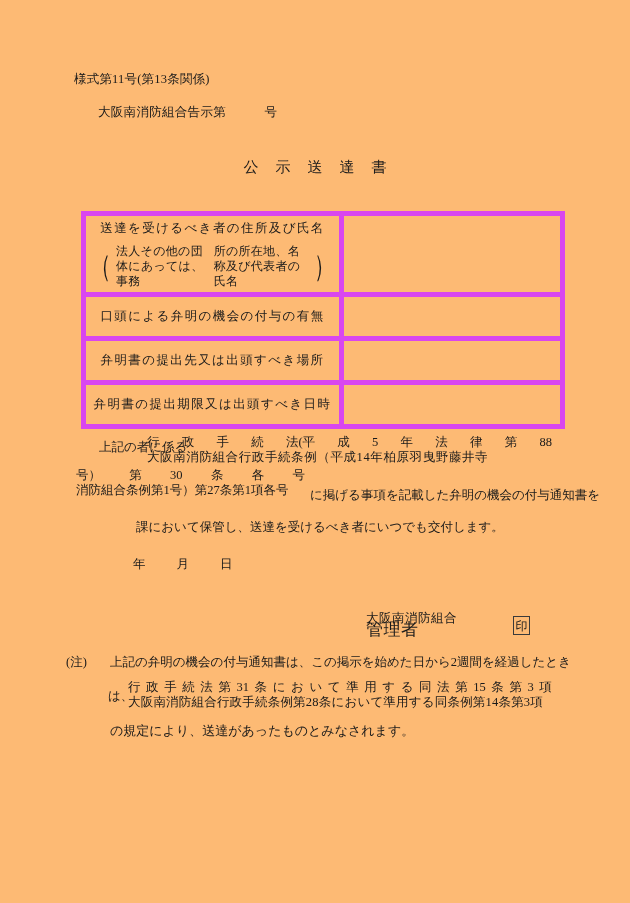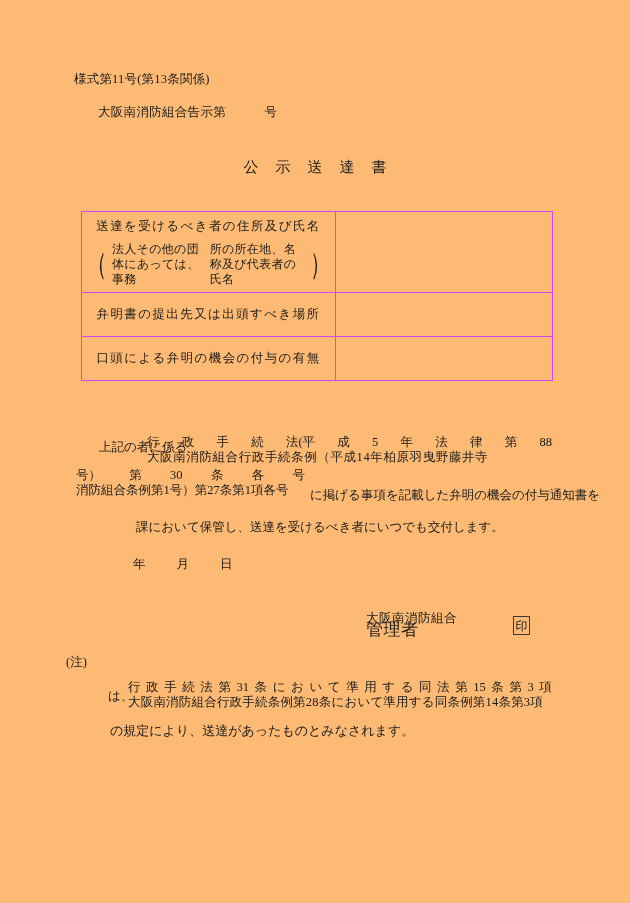--- a/index.html
+++ b/index.html
@@ -56,21 +56,21 @@
   
   .tbl {
     position: absolute;
     left: 81px;
     top: 211px;
     width: 469px;
     border-collapse: collapse;
     table-layout: fixed;
   }
   .tbl td {
-    border: 1px solid #d946ef;
+    border: 5px solid #d946ef;
     padding: 0;
     vertical-align: middle;
   }
   .c-label { width: 253px; }
   .c-blank { width: 216px; }
 
   .row-tall  { height: 81px; }
   .row-std   { height: 44px; }
 
   .lbl-main {
@@ -154,29 +154,33 @@
               <span>法人その他の団体にあっては、 事務</span>
               <span>所の所在地、名称及び代表者の氏名</span>
             </span>
             <span class="big-paren">）</span>
           </div>
         </td>
         <td class="c-blank"></td>
       </tr>
 
       <tr class="row-std">
+        <td class="c-label lbl-main">口頭による弁明の機会の付与の有無</td>
+        <td class="c-blank"></td>
+      </tr>
+
+      <tr class="row-std">
         <td class="c-label lbl-main">弁明書の提出先又は出頭すべき場所</td>
         <td class="c-blank"></td>
       </tr>
 
       <tr class="row-std">
-        <td class="c-label lbl-main">口頭による弁明の機会の付与の有無</td>
-        <td class="c-blank"></td>
-      </tr>
-
+        <td class="c-label lbl-main">弁明書の提出期限又は出頭すべき日時</td>
+        <td class="c-blank"></td>
+      </tr>
     </tbody>
   </table>
 
   <div class="body-zone">
 
     <div class="bd" style="left:84px; top:441px;margin-left:15px;">上記の者に係る</div>
 
     <div class="bd spread" style="left:147px; top:436px; width:405px;">
       <span>行</span>
       <span>政</span>
@@ -210,20 +214,21 @@
     <div class="bd" style="left:136px; top:521px;">課において保管し、送達を受けるべき者にいつでも交付します。</div>
 
     <div class="bd" style="left:133px; top:558px; letter-spacing:2px;">年　　月　　日</div>
   </div>
 
   <div class="t" style="left:366px; top:612px; font-size:12.5px; letter-spacing:0.5px;font-family:Liberation Serif, serif;">大阪南消防組合</div>
   <div class="t" style="left:366px; top:621px; font-size:17px; letter-spacing:0.5px;">管理者</div>
   <div class="seal">印</div>
 
   <div class="t" style="left:66px; top:656px; font-size:12.5px;">(注)</div>
+  <div class="t" style="left:110px; top:656px; font-size:12.5px;">上記の弁明の機会の付与通知書は、この掲示を始めた日から2週間を経過したとき</div>
 
   <div class="t" style="left:108px; top:690px; font-size:12.5px;">は、</div>
 
   <div class="bd spread" style="left:128px; top:681px; width:424px;">
     <span>行</span>
     <span>政</span>
     <span>手</span>
     <span>続</span>
     <span>法</span>
     <span>第</span>

